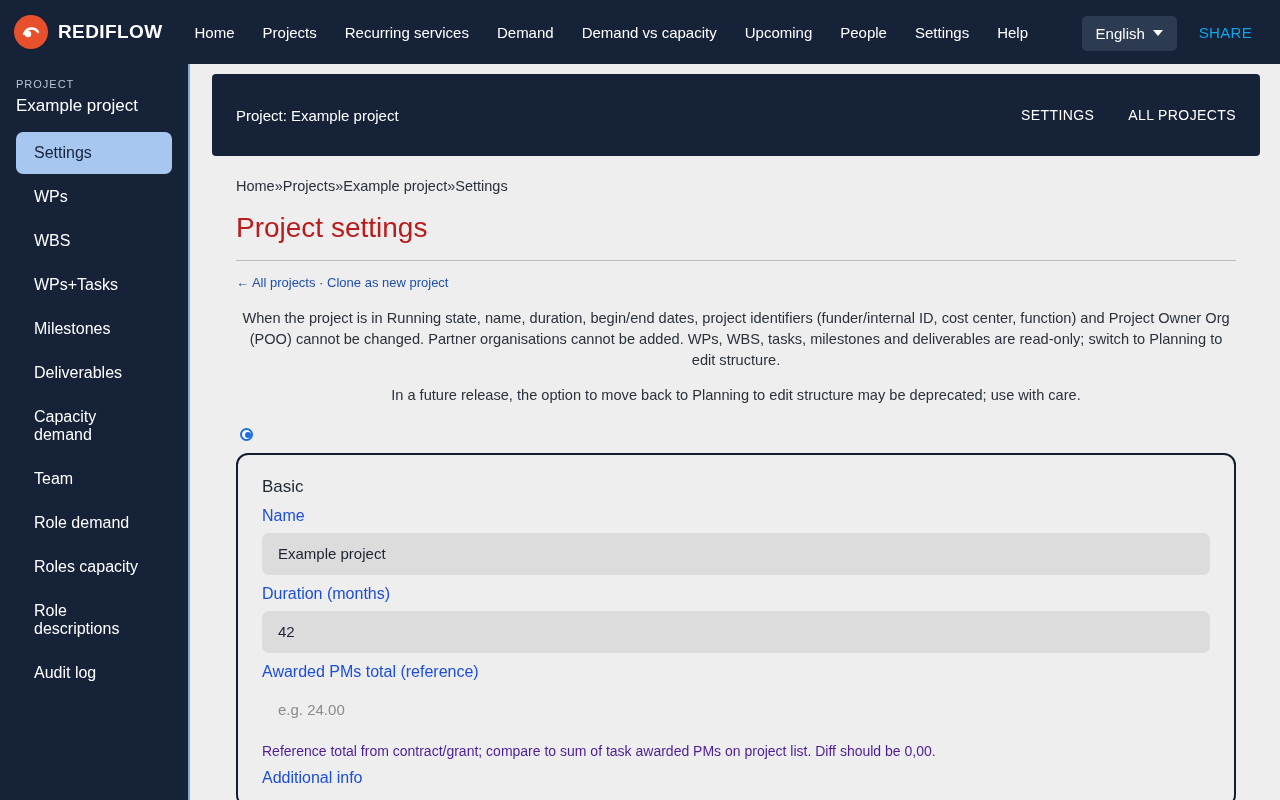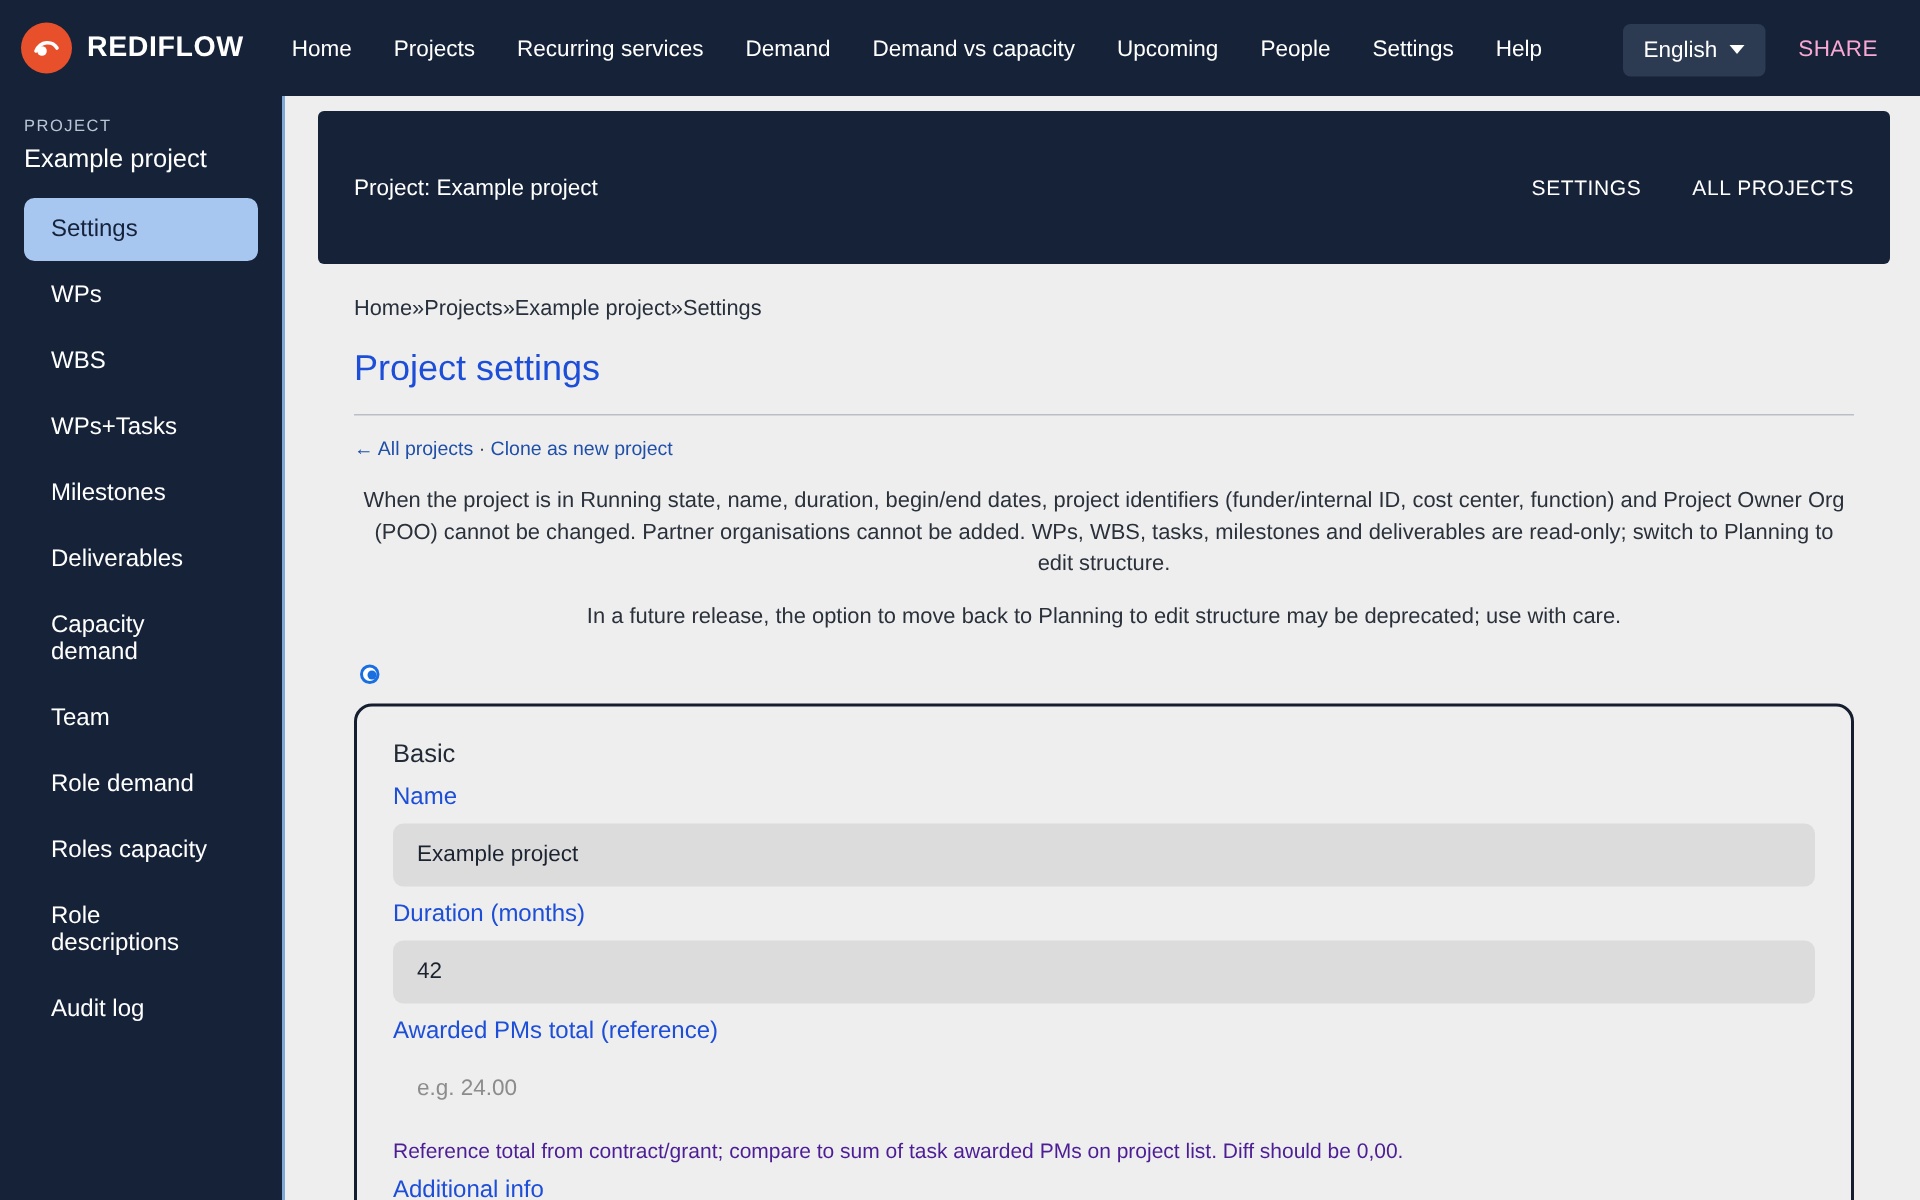--- a/index.html
+++ b/index.html
@@ -62,21 +62,21 @@
     gap: 8px;
     cursor: pointer;
   }
   .caret {
     width: 0; height: 0;
     border-left: 5px solid transparent;
     border-right: 5px solid transparent;
     border-top: 6px solid #ffffff;
   }
   #share-link {
-    color: #f9a8d4;
+    color: #0ea5e9;
     font-size: 15px;
     padding: 10px 14px;
     letter-spacing: .3px;
     cursor: pointer;
   }
   
   #body-wrap {
     display: flex;
     height: 736px;
   }
@@ -116,21 +116,21 @@
   
   #main {
     flex: 1;
     background: #eeeeee;
     padding: 10px 20px 0 22px;
     overflow: hidden;
   }
   #project-bar {
     background: #152238;
     color: #ffffff;
-    height: 102px;
+    height: 82px;
     border-radius: 4px;
     display: flex;
     align-items: center;
     padding: 0 24px;
     font-size: 15px;
   }
   #project-bar-actions {
     margin-left: auto;
     display: flex;
     gap: 34px;
@@ -143,23 +143,23 @@
     padding: 22px 24px 0 24px;
   }
   #breadcrumb {
     font-size: 14.5px;
     color: #27303c;
     margin-bottom: 18px;
   }
   #breadcrumb .sep { color: #27303c; }
   #breadcrumb a { color: #27303c; text-decoration: none; cursor: pointer; }
   #page-title {
-    font-size: 24px;
+    font-size: 28px;
     font-weight: normal;
-    color: #1d4ed8;
+    color: #b91c1c;
     margin: 0 0 12px 0;
     padding-bottom: 16px;
     border-bottom: 1px solid #b9bec4;
   }
   #link-row {
     font-size: 13px;
     margin: 14px 0 18px 0;
     color: #1f4fa8;
   }
   #link-row a { color: #1f4fa8; text-decoration: none; cursor: pointer; }

